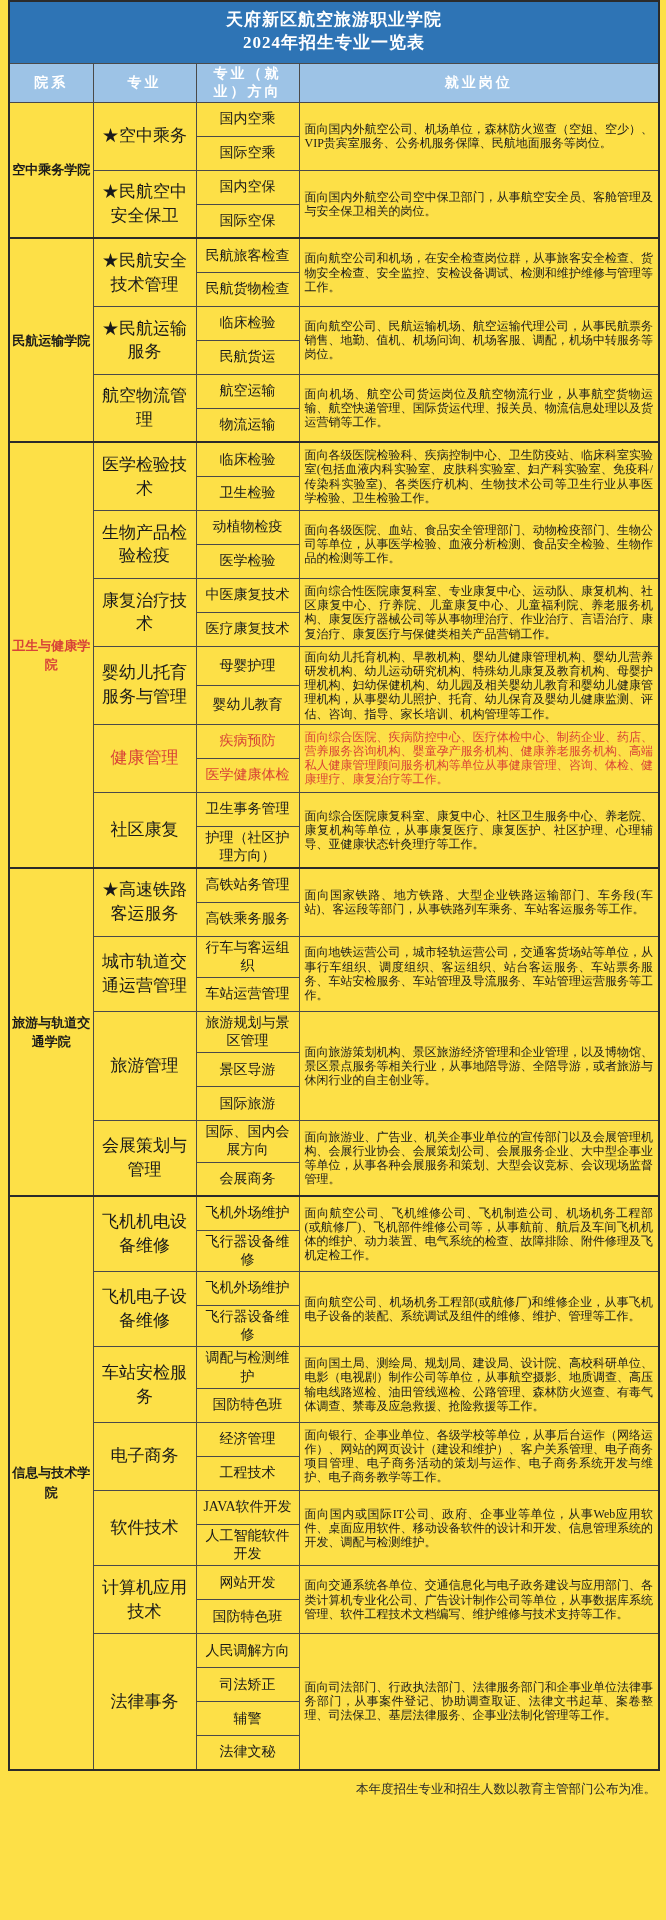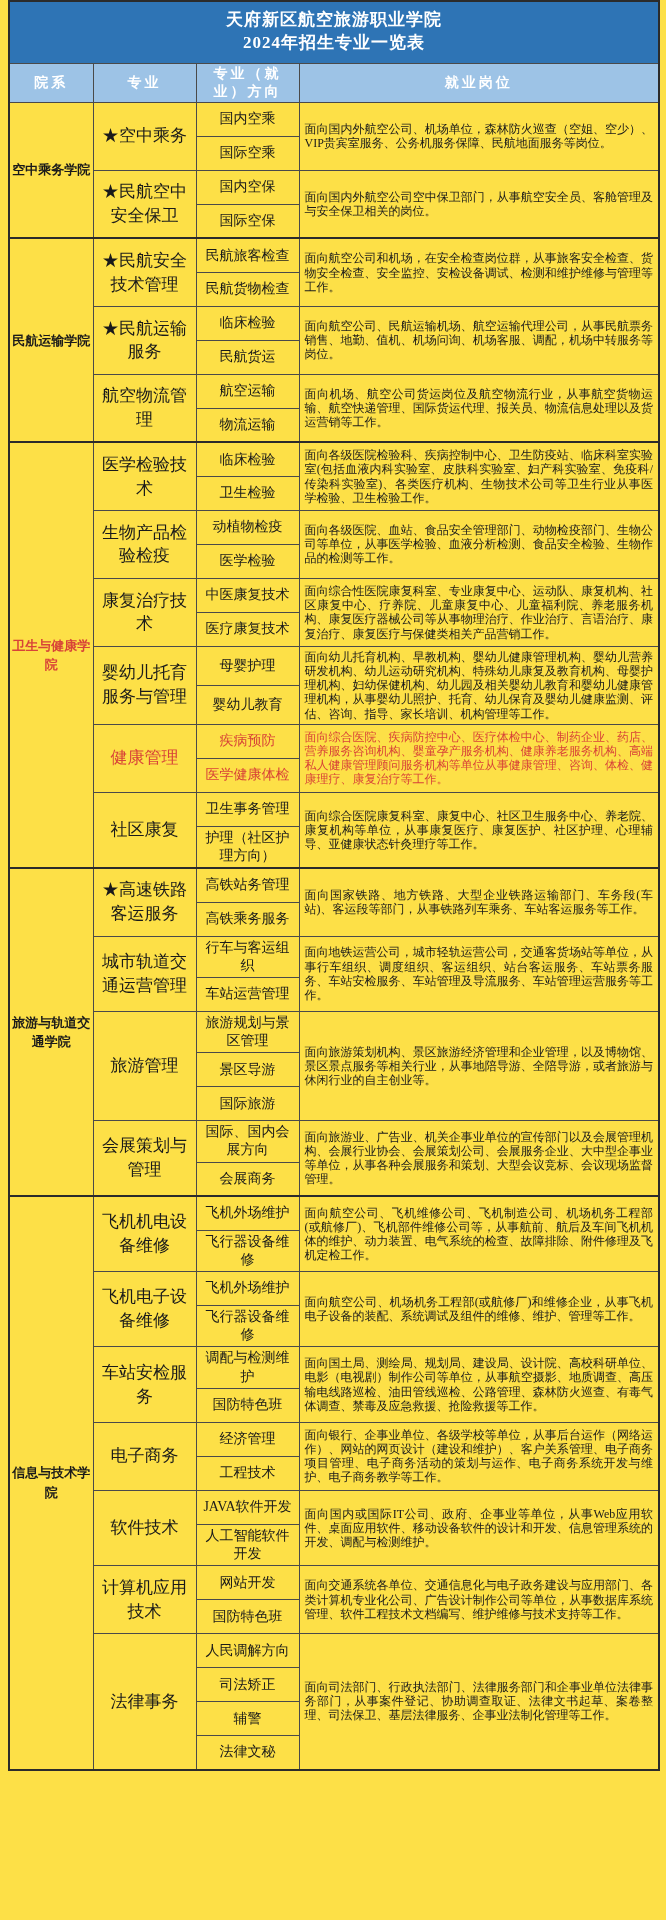--- a/index.html
+++ b/index.html
@@ -306,13 +306,14 @@
           <td class="dir">司法矫正</td>
         </tr>
         <tr>
           <td class="dir">辅警</td>
         </tr>
         <tr>
           <td class="dir">法律文秘</td>
         </tr>
       </tbody>
   </table>
+  <div class="footer-note">本年度招生专业和招生人数以教育主管部门公布为准。</div>
 </div>
 
 </body></html>

